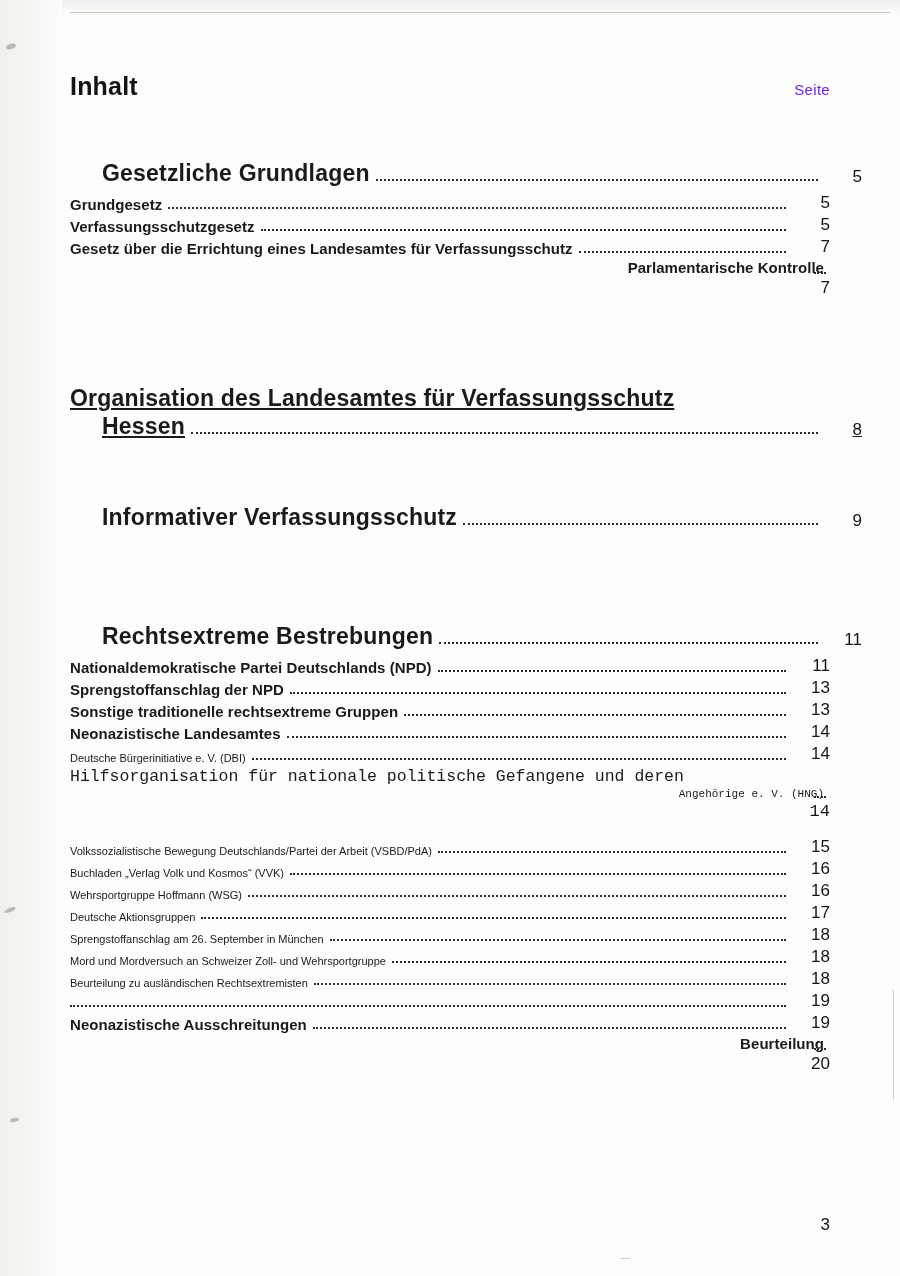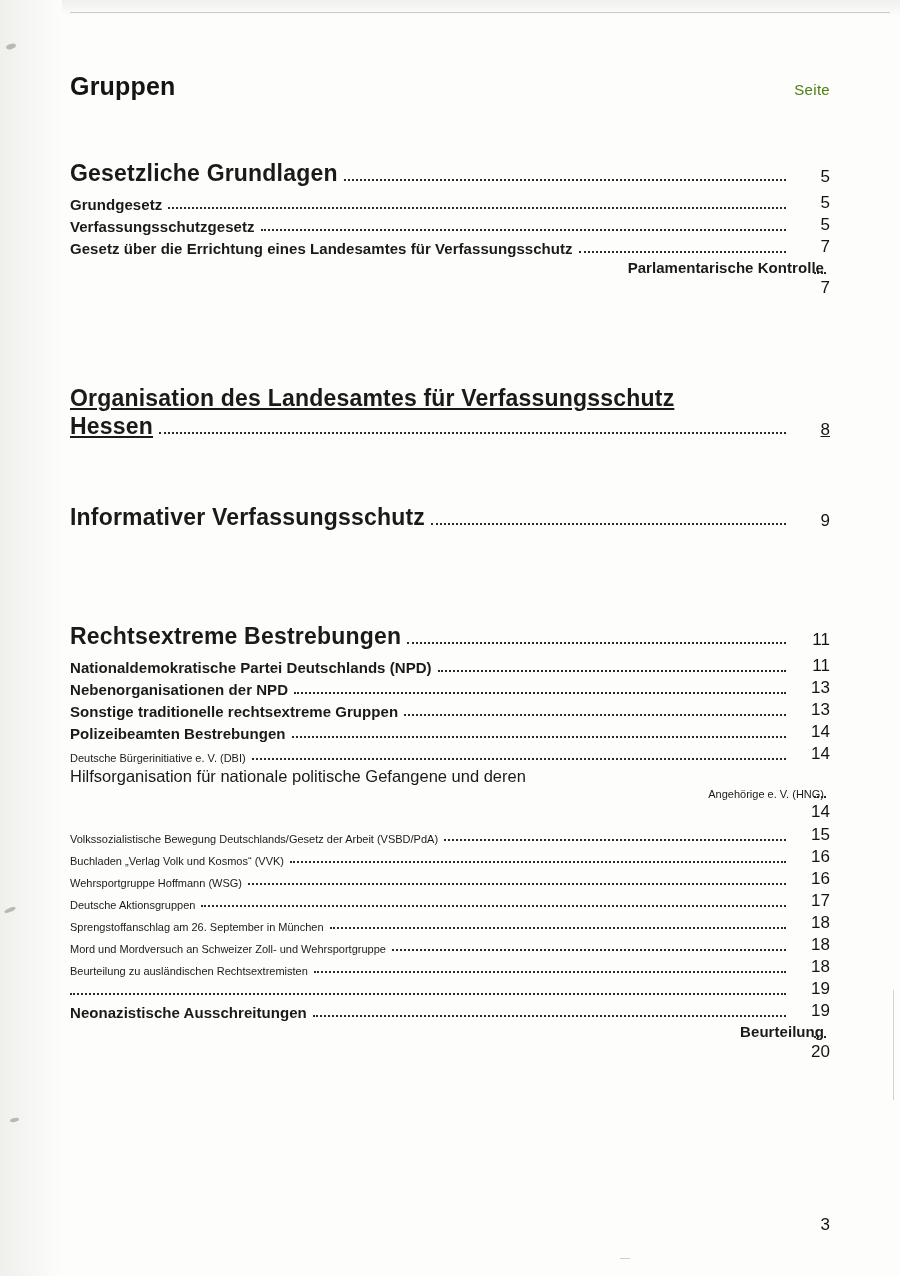--- a/index.html
+++ b/index.html
@@ -71,21 +71,21 @@
     justify-content: space-between;
   }
   .header-title {
     font-size: 25px;
     font-weight: bold;
     letter-spacing: 0.2px;
     color: #141414;
   }
   .header-page-label {
     font-size: 15px;
-    color: #4d7c0f;
+    color: #6d28d9;
     letter-spacing: 0.3px;
   }
 
   .toc {
     position: absolute;
     top: 160px;
     left: 0;
     width: 760px;
   }
 
@@ -117,20 +117,21 @@
     flex: 0 0 auto;
     width: 40px;
     text-align: right;
     font-size: 17px;
     color: #141414;
   }
 
   
   .row.lvl1 {
     margin-bottom: 6px;
+    margin-left: 32px;
   }
   .row.lvl1 .label {
     font-size: 23px;
     font-weight: bold;
     letter-spacing: 0.2px;
   }
   .row.lvl1 .dots {
     border-bottom-width: 2px;
     top: -6px;
   }
@@ -162,21 +163,21 @@
 
   
   .row.lvl2 .label {
     font-size: 11px;
     font-weight: normal;
   }
   .row.lvl2 .dots { top: -4px; }
   .row.lvl2 .pageno { font-size: 17px; }
 
   
-  .wrap-entry { width: 100%; margin-bottom: 3px; }
+  .wrap-entry { width: 100%; margin-bottom: 16px; font-family: Liberation Mono, monospace; }
   .wrap-entry .line1 {
     font-size: 16.5px;
     font-weight: normal;
     line-height: 1.32;
   }
 
   .toc-rows .row:last-child { margin-bottom: 0; flex-direction: column; }
 
   .footer-pageno {
     position: absolute;
@@ -205,21 +206,21 @@
   <div class="scan-edge-top"></div>
   <div class="scan-line-top"></div>
   <div class="scan-line-right"></div>
   <div class="speck s1"></div>
   <div class="speck s2"></div>
   <div class="speck s3"></div>
 
   <div class="content">
 
     <div class="header">
-      <div class="header-title">Gruppen</div>
+      <div class="header-title">Inhalt</div>
       <div class="header-page-label">Seite</div>
     </div>
 
     <div class="toc">
 
       <div class="group">
         <div class="row lvl1">
           <span class="label">Gesetzliche Grundlagen</span>
           <span class="dots"></span>
           <span class="pageno">5</span>
@@ -281,54 +282,54 @@
         </div>
         <div class="toc-rows">
 
           <div class="row lvl2b">
             <span class="label">Nationaldemokratische Partei Deutschlands (NPD)</span>
             <span class="dots"></span>
             <span class="pageno">11</span>
           </div>
 
           <div class="row lvl2b">
-            <span class="label">Nebenorganisationen der NPD</span>
+            <span class="label">Sprengstoffanschlag der NPD</span>
             <span class="dots"></span>
             <span class="pageno">13</span>
           </div>
 
           <div class="row lvl2b">
             <span class="label">Sonstige traditionelle rechtsextreme Gruppen</span>
             <span class="dots"></span>
             <span class="pageno">13</span>
           </div>
 
           <div class="row lvl2b">
-            <span class="label">Polizeibeamten Bestrebungen</span>
+            <span class="label">Neonazistische Landesamtes</span>
             <span class="dots"></span>
             <span class="pageno">14</span>
           </div>
 
           <div class="row lvl2">
             <span class="label">Deutsche Bürgerinitiative e. V. (DBI)</span>
             <span class="dots"></span>
             <span class="pageno">14</span>
           </div>
 
           <div class="wrap-entry">
             <div class="line1">Hilfsorganisation für nationale politische Gefangene und deren</div>
             <div class="row lvl2">
               <span class="label">Angehörige e. V. (HNG)</span>
               <span class="dots"></span>
               <span class="pageno">14</span>
             </div>
           </div>
 
           <div class="row lvl2">
-            <span class="label">Volkssozialistische Bewegung Deutschlands/Gesetz der Arbeit (VSBD/PdA)</span>
+            <span class="label">Volkssozialistische Bewegung Deutschlands/Partei der Arbeit (VSBD/PdA)</span>
             <span class="dots"></span>
             <span class="pageno">15</span>
           </div>
 
           <div class="row lvl2">
             <span class="label">Buchladen „Verlag Volk und Kosmos“ (VVK)</span>
             <span class="dots"></span>
             <span class="pageno">16</span>
           </div>
 

